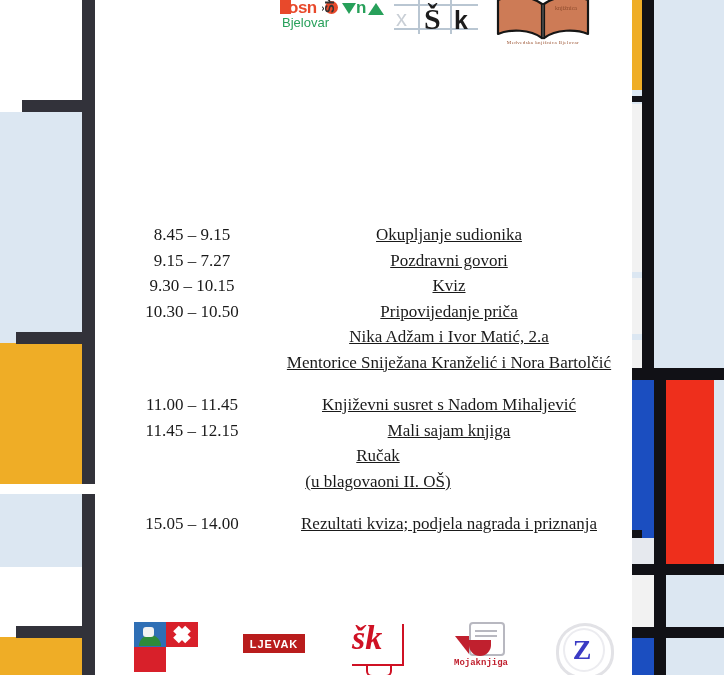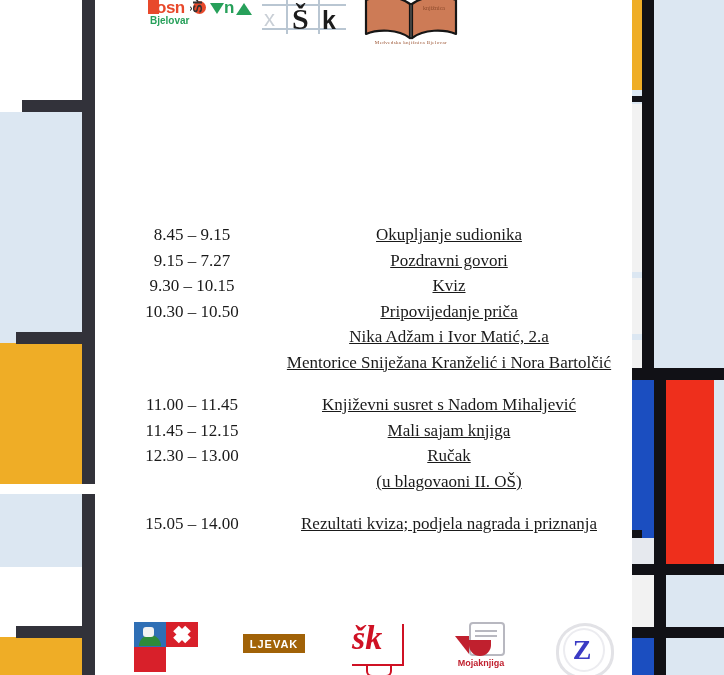--- a/index.html
+++ b/index.html
@@ -29,27 +29,27 @@
     height: 675px;
     overflow: hidden;
   }
   .mondrian.left  { left: 0;  width: 112px; }
   .mondrian.right { right: 0; width: 92px;  }
   .mblock { position: absolute; }
 
   
   .logo-row-top {
     position: absolute;
-    left: 126px;
+    left: 104px;
     top: 0px;
     width: 520px;
     height: 56px;
     display: flex;
     align-items: flex-start;
-    justify-content: flex-start;
+    justify-content: flex-end;
     padding: 0 22px;
     box-sizing: border-box;
   }
   .logo { position: relative; }
 
   
   .logo-osnovna { width: 108px; height: 46px; position: relative; }
   .lo-red {
     position: absolute; left: 0; top: 0;
     width: 11px; height: 14px; background: #e8492b;
@@ -79,21 +79,21 @@
   .lo-tri-up {
     position: absolute; left: 88px; top: 3px;
     width: 0; height: 0;
     border-left: 8px solid transparent;
     border-right: 8px solid transparent;
     border-bottom: 12px solid #27a05a;
   }
   .lo-bjelovar {
     position: absolute; left: 2px; top: 15px;
     font-family: "Liberation Sans", sans-serif;
-    font-size: 10px; color: #27a05a; font-weight: bold;
+    font-size: 13px; color: #27a05a; font-weight: normal;
   }
   .lo-sk {
     position: absolute; left: 42px; top: 13px;
     font-family: "Liberation Sans", sans-serif;
     font-size: 13px; color: #333; font-weight: bold;
     transform: rotate(-90deg); transform-origin: left top;
   }
 
   
   .logo-sk-tic { width: 96px; height: 44px; position: relative; }
@@ -220,21 +220,21 @@
   .grb-tr { left: 32px; top: 0; width: 32px; height: 25px; background: #d8202a; }
   .grb-bl { left: 0;  top: 25px; width: 32px; height: 25px; background: #d8202a; }
   .grb-br { left: 32px; top: 25px; width: 32px; height: 25px; background: #ffffff; }
   .grb-cross-v { position: absolute; left: 44px; top: 4px; width: 8px; height: 17px; background:#fff; transform: rotate(45deg); }
   .grb-cross-h { position: absolute; left: 44px; top: 4px; width: 8px; height: 17px; background:#fff; transform: rotate(-45deg); }
   .grb-hill { position:absolute; left:5px; top:13px; width:22px; height:11px; background:#2e8b3a; border-radius: 11px 11px 0 0; }
   .grb-fig { position:absolute; left:9px; top:5px; width:11px; height:10px; background:#f2f2f2; border-radius:3px; }
 
   
   .logo-ljevak {
-    width: 62px; height: 19px; background: #a16207;
+    width: 62px; height: 19px; background: #b91c1c;
     display: flex; align-items: center; justify-content: center;
     margin-top: 12px;
   }
   .logo-ljevak span {
     font-family: "Liberation Sans", sans-serif;
     color: #fff; font-size: 11px; font-weight: bold; letter-spacing: 1px;
   }
 
   
   .logo-sk-red { width: 58px; height: 52px; position: relative; }
@@ -261,21 +261,21 @@
     border-left: 14px solid transparent;
     border-right: 0 solid transparent;
     border-top: 18px solid #c0202e;
   }
   .mj-ball {
     position: absolute; left: 16px; top: 18px; width: 22px; height: 16px;
     background: #c0202e; border-radius: 0 0 14px 14px;
   }
   .mj-cap {
     position: absolute; left: -4px; top: 36px; width: 64px; text-align: center;
-    font-family: Liberation Sans, sans-serif;
+    font-family: Liberation Mono, monospace;
     font-size: 9px; font-weight: bold; color: #c0202e;
   }
 
   
   .logo-znanje { width: 56px; height: 52px; position: relative; }
   .zn-wreath {
     position: absolute; left: 2px; top: 1px; width: 52px; height: 50px;
     border: 3px solid #e2e2e6; border-radius: 50% 50% 45% 45%;
   }
   .zn-wreath2 {
@@ -405,21 +405,20 @@
     </div>
 
     <div class="row">
       <div class="time">11.45 – 12.15</div>
       <div class="desc">
         <span>Mali sajam knjiga</span>
       </div>
     </div>
 
     <div class="row">
-      <div class="time">12.30 – 13.00</div>
       <div class="desc">
         <span>Ručak</span>
         <span class="sub">(u blagovaoni II. OŠ)</span>
       </div>
     </div>
 
     <div class="row gap-before">
       <div class="time">15.05 – 14.00</div>
       <div class="desc">
         <span>Rezultati kviza; podjela nagrada i priznanja</span>

